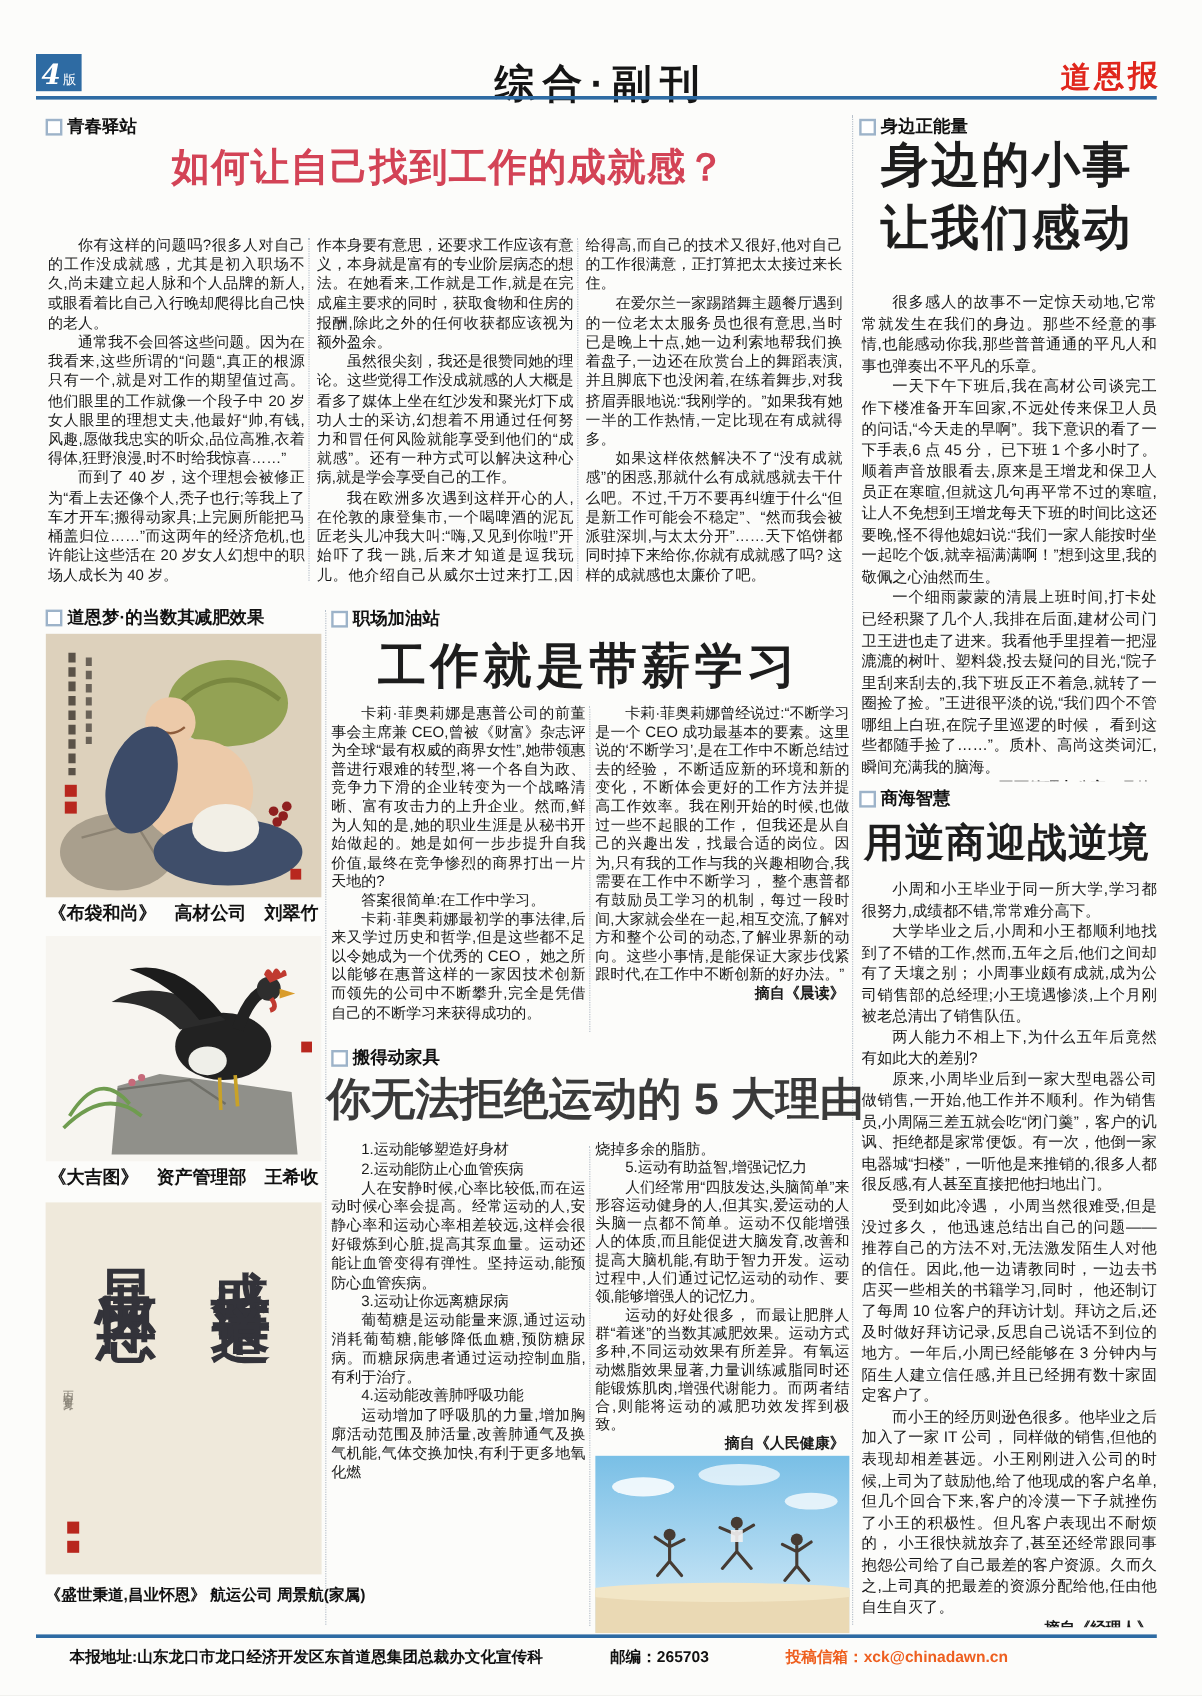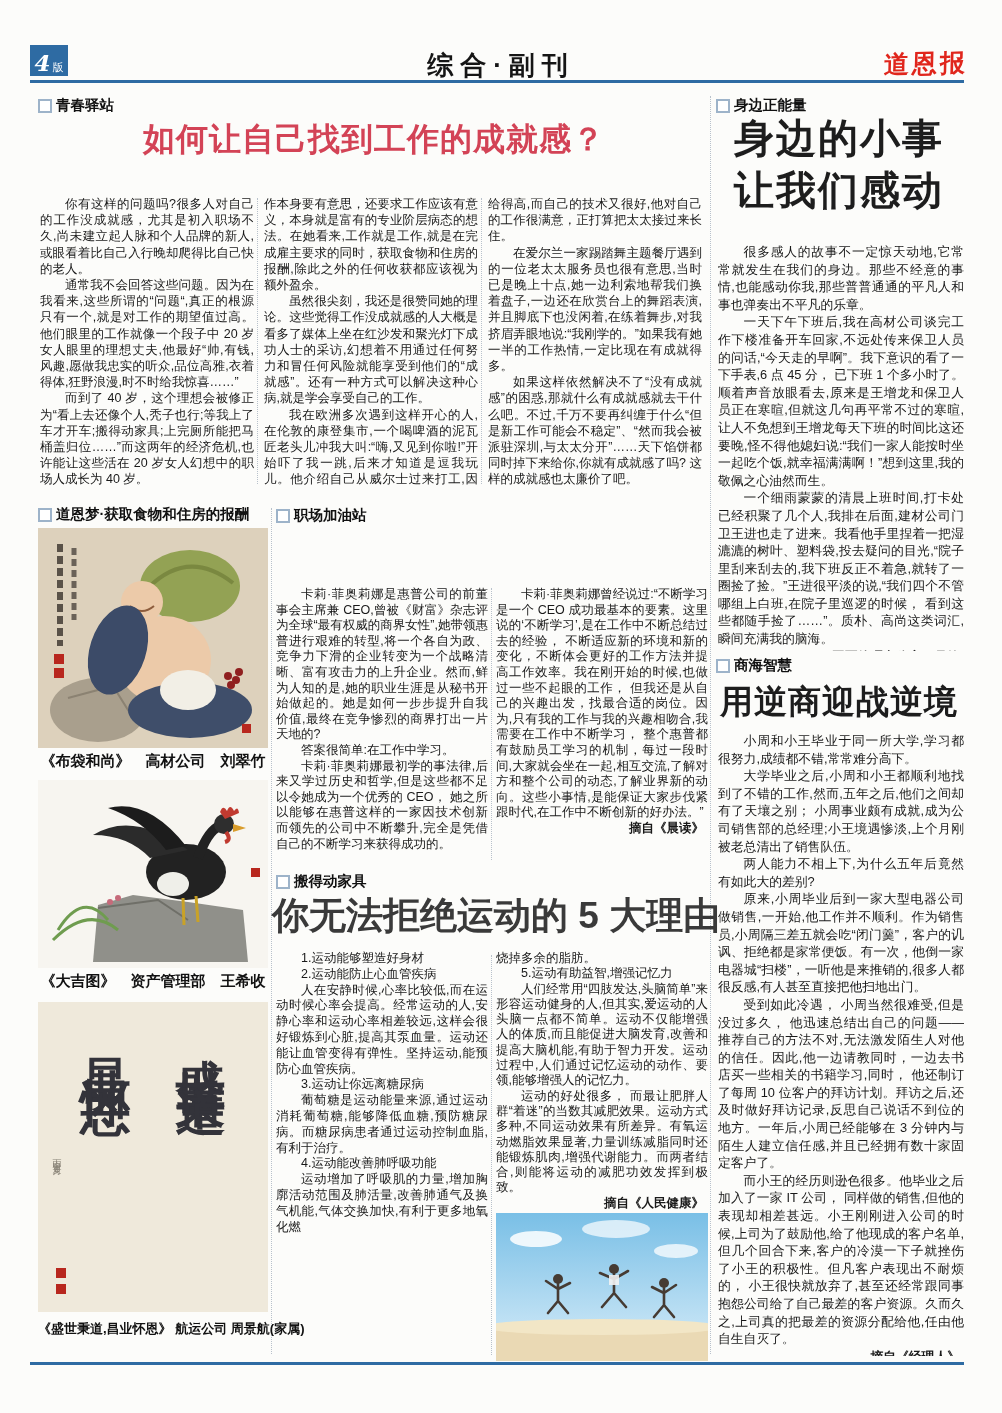--- a/index.html
+++ b/index.html
@@ -4,21 +4,21 @@
 <style>
   html,body{margin:0;padding:0;background:#e9e9e6;}
   .sheet{position:relative;width:1002px;height:1413px;margin:0 auto;background:#fcfcfa;
          font-family:"Liberation Sans",sans-serif;color:#1a1a1a;overflow:hidden;}
 
   
   .pagebox{position:absolute;left:30px;top:45px;width:38px;height:31px;background:#2e6ba3;
            color:#fff;display:flex;align-items:flex-end;justify-content:center;gap:2px;padding-bottom:2px;box-sizing:border-box;}
   .pagebox .num{font-size:23px;line-height:23px;font-weight:bold;font-style:italic;font-family:"DejaVu Serif",serif;}
   .pagebox .ban{font-size:11px;line-height:13px;}
-  .header-title{position:absolute;left:0;right:0;top:48px;text-align:center;font-size:26px;
+  .header-title{position:absolute;left:0;right:0;top:48px;text-align:center;font-size:33px;
                 font-weight:900;letter-spacing:7px;color:#151515;}
   .masthead{position:absolute;right:34px;top:47px;font-size:25px;font-weight:900;color:#e0261c;
             letter-spacing:3px;transform:rotate(-1.5deg) skewX(-3deg);}
   .hrule{position:absolute;left:30px;width:934px;height:3px;background:#2e6ba3;}
   .hrule.top{top:80px;}
   .hrule.bottom{top:1362px;}
 
   
   .tag{position:absolute;display:flex;align-items:center;gap:4px;font-size:14.5px;font-weight:bold;color:#111;}
   .tag .sq{width:10px;height:10px;border:2px solid #9db3c9;display:inline-block;background:#fff;}
@@ -128,21 +128,21 @@
       <p>大学毕业之后,小周和小王都顺利地找到了不错的工作,然而,五年之后,他们之间却有了天壤之别； 小周事业颇有成就,成为公司销售部的总经理;小王境遇惨淡,上个月刚被老总清出了销售队伍。</p>
       <p>两人能力不相上下,为什么五年后竟然有如此大的差别?</p>
       <p>原来,小周毕业后到一家大型电器公司做销售,一开始,他工作并不顺利。作为销售员,小周隔三差五就会吃“闭门羹”，客户的讥讽、拒绝都是家常便饭。有一次，他倒一家电器城“扫楼”，一听他是来推销的,很多人都很反感,有人甚至直接把他扫地出门。</p>
       <p>受到如此冷遇， 小周当然很难受,但是没过多久， 他迅速总结出自己的问题——推荐自己的方法不对,无法激发陌生人对他的信任。因此,他一边请教同时，一边去书店买一些相关的书籍学习,同时， 他还制订了每周 10 位客户的拜访计划。拜访之后,还及时做好拜访记录,反思自己说话不到位的地方。一年后,小周已经能够在 3 分钟内与陌生人建立信任感,并且已经拥有数十家固定客户了。</p>
       <p>而小王的经历则逊色很多。他毕业之后加入了一家 IT 公司， 同样做的销售,但他的表现却相差甚远。小王刚刚进入公司的时候,上司为了鼓励他,给了他现成的客户名单,但几个回合下来,客户的冷漠一下子就挫伤了小王的积极性。但凡客户表现出不耐烦的， 小王很快就放弃了,甚至还经常跟同事抱怨公司给了自己最差的客户资源。久而久之,上司真的把最差的资源分配给他,任由他自生自灭了。</p>
       <p class="attr">摘自《经理人》</p>
     </div>
 
   <div class="tag" style="left:38px;top:505px;">
     <span class="sq"></span>
-    <span>道恩梦·获取食物和住房的报酬</span>
+    <span>道恩梦·的当数其减肥效果</span>
   </div>
 
   <svg class="pic" style="left:38px;top:528px;" width="230" height="220" viewBox="0 0 230 220">
     <rect width="230" height="220" fill="#ddd1bc"></rect>
     <line x1="22" y1="16" x2="22" y2="118" stroke="#5a5248" stroke-width="6" stroke-dasharray="8 4"></line>
     <line x1="36" y1="20" x2="36" y2="92" stroke="#6a6258" stroke-width="5" stroke-dasharray="7 4"></line>
     <rect x="16" y="126" width="10" height="10" fill="#b8271e"></rect>
     <rect x="16" y="140" width="10" height="10" fill="#b8271e"></rect>
     <ellipse cx="152" cy="58" rx="50" ry="36" fill="#93a254"></ellipse>
     <path d="M110 60 Q150 20 195 55" stroke="#7a8840" stroke-width="4" fill="none"></path>
@@ -192,20 +192,21 @@
     <div class="sidetext">丙申年夏月</div>
     <span class="seal" style="left:18px;bottom:34px;"></span>
     <span class="seal" style="left:18px;bottom:18px;"></span>
   </div>
   <div class="caption" style="top:1320px;font-size:13px;">《盛世秉道,昌业怀恩》 航运公司 周景航(家属)</div>
 
   <div class="tag" style="left:276px;top:506px;">
     <span class="sq"></span>
     <span>职场加油站</span>
   </div>
+  <div class="hl hl-learn">工作就是带薪学习</div>
   <div class="btxt" style="left:276px;top:587px;width:212px;height:276px;line-height:15.6px;">
       <p>卡莉·菲奥莉娜是惠普公司的前董事会主席兼 CEO,曾被《财富》杂志评为全球“最有权威的商界女性”,她带领惠普进行艰难的转型,将一个各自为政、竞争力下滑的企业转变为一个战略清晰、富有攻击力的上升企业。然而,鲜为人知的是,她的职业生涯是从秘书开始做起的。她是如何一步步提升自我价值,最终在竞争惨烈的商界打出一片天地的?</p>
       <p>答案很简单:在工作中学习。</p>
       <p>卡莉·菲奥莉娜最初学的事法律,后来又学过历史和哲学,但是这些都不足以令她成为一个优秀的 CEO， 她之所以能够在惠普这样的一家因技术创新而领先的公司中不断攀升,完全是凭借自己的不断学习来获得成功的。</p>
     </div>
   <div class="btxt" style="left:496px;top:587px;width:212px;height:276px;line-height:15.6px;">
       <p>卡莉·菲奥莉娜曾经说过:“不断学习是一个 CEO 成功最基本的要素。这里说的‘不断学习’,是在工作中不断总结过去的经验， 不断适应新的环境和新的变化，不断体会更好的工作方法并提高工作效率。我在刚开始的时候,也做过一些不起眼的工作， 但我还是从自己的兴趣出发，找最合适的岗位。因为,只有我的工作与我的兴趣相吻合,我需要在工作中不断学习， 整个惠普都有鼓励员工学习的机制，每过一段时间,大家就会坐在一起,相互交流,了解对方和整个公司的动态,了解业界新的动向。这些小事情,是能保证大家步伐紧跟时代,在工作中不断创新的好办法。”</p>
       <p class="attr">摘自《晨读》</p>
     </div>
 
@@ -249,14 +250,19 @@
       <path d="M62 71 L62 88 M62 76 L50 68 M62 76 L74 70 M62 88 L52 100 M62 88 L72 100"></path>
       <circle cx="118" cy="56" r="5" fill="#463b33" stroke="none"></circle>
       <path d="M118 61 L118 80 M118 66 L104 60 M118 66 L132 58 M118 80 L106 94 M118 80 L130 94"></path>
       <circle cx="168" cy="70" r="5" fill="#463b33" stroke="none"></circle>
       <path d="M168 75 L168 92 M168 80 L156 74 M168 80 L180 72 M168 92 L158 104 M168 92 L178 104"></path>
     </g>
     <rect x="113" y="62" width="10" height="10" fill="#f2f2f2" opacity="0.9"></rect>
   </svg>
 
   <div class="hrule bottom"></div>
+  <div class="footer">
+    <span class="addr">本报地址:山东龙口市龙口经济开发区东首道恩集团总裁办文化宣传科</span>
+    <span class="post">邮编：265703</span>
+    <span class="mail">投稿信箱：xck@chinadawn.cn</span>
+  </div>
 
 </div>
 
 </body></html>

